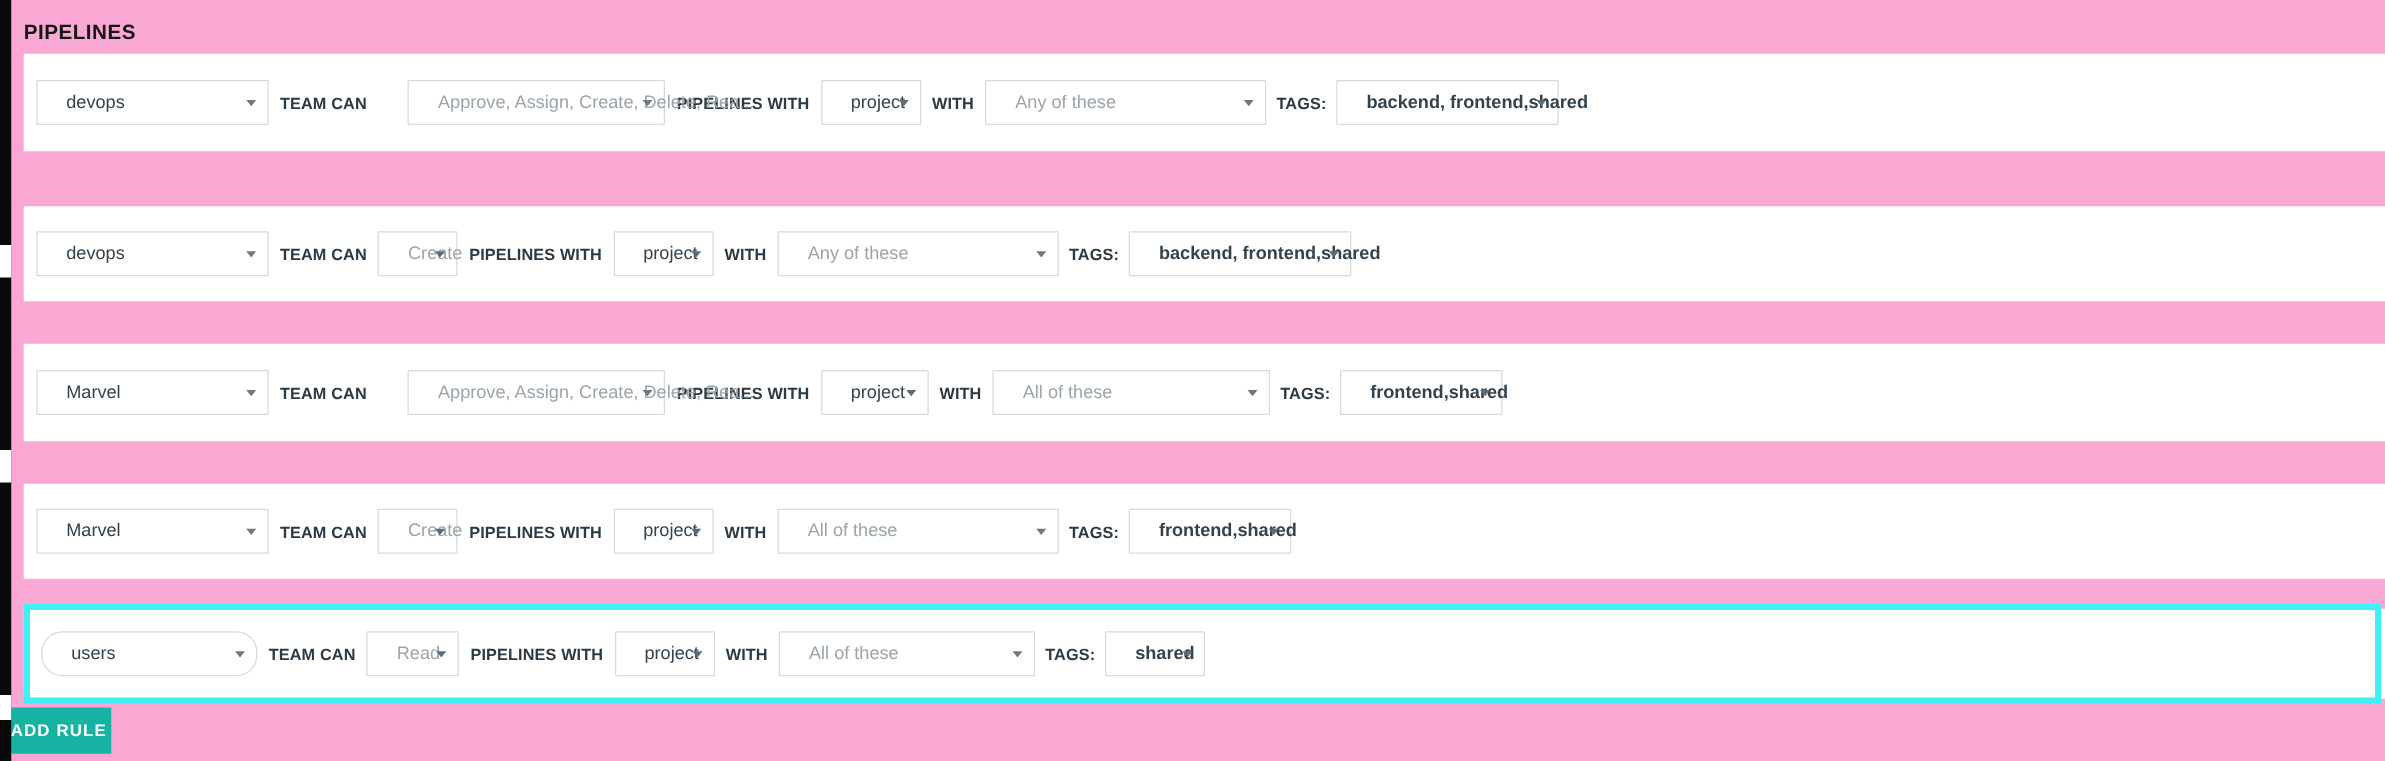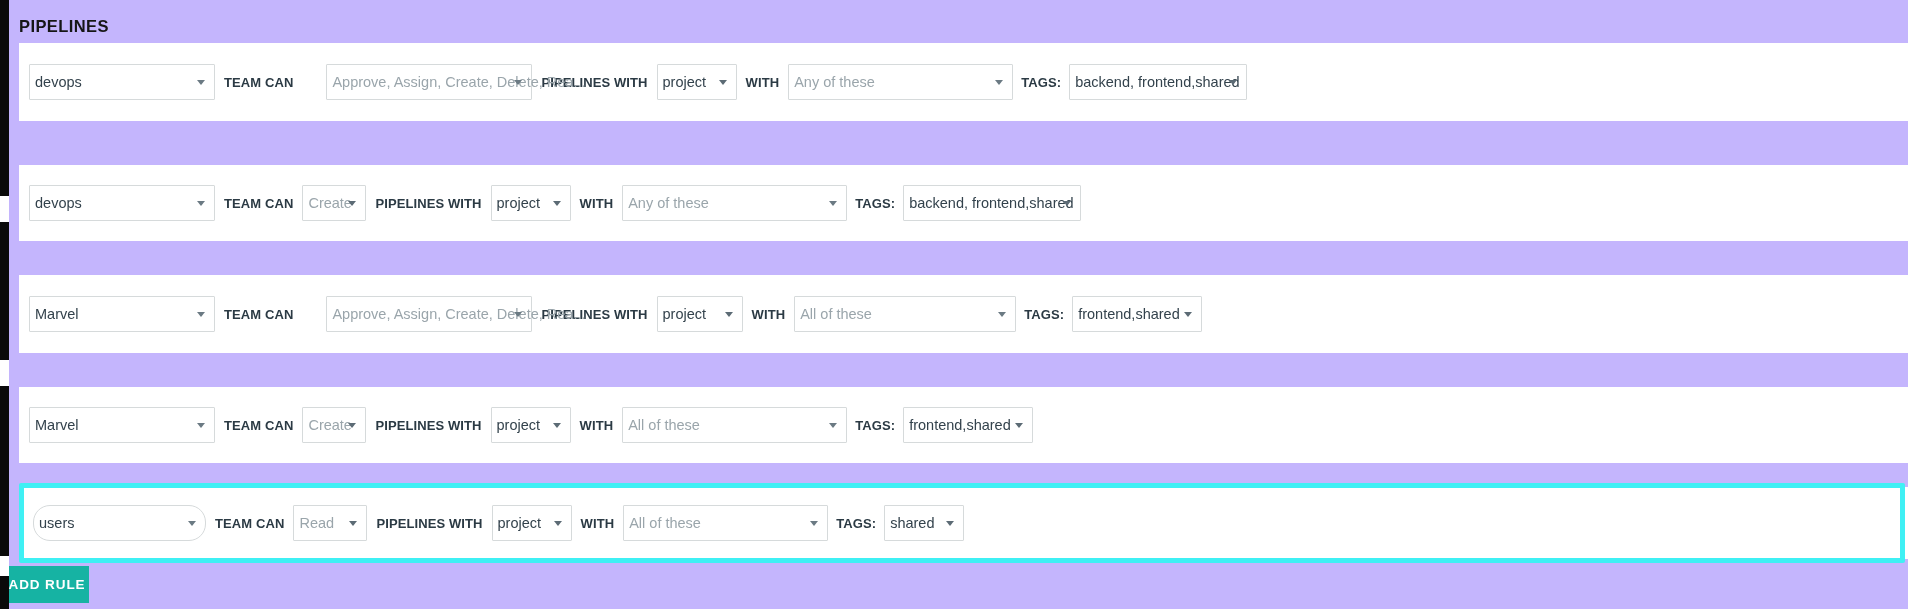--- a/index.html
+++ b/index.html
@@ -8,21 +8,21 @@
     width: 1908px; height: 609px;
     background: #ffffff;
     font-family: "Liberation Sans", sans-serif;
     overflow: hidden;
   }
 
   #page {
     position: relative;
     width: 1908px;
     height: 609px;
-    background: #c4b5fd;
+    background: #f9a8d4;
     overflow: hidden;
   }
 
   
   .edge-bar {
     position: absolute;
     left: 0; top: 0;
     width: 9px; height: 609px;
     background: #0a0a0a;
     z-index: 40;
@@ -70,21 +70,21 @@
   }
 
   
   .ctl {
     position: relative;
     display: inline-flex;
     align-items: center;
     border: 1px solid #d6dadb;
     background: #ffffff;
     height: 36px;
-    padding: 0 26px 0 5px;
+    padding: 0 26px 0 23px;
     font-size: 14.5px;
     color: #33424c;
     white-space: nowrap;
     line-height: 1;
     border-radius: 1px;
   }
   .ctl.placeholder { color: #9aa5ab; }
 
   .ctl .caret {
     position: absolute;
@@ -96,21 +96,21 @@
     border-right: 4.5px solid transparent;
     border-top: 5px solid #6b7a83;
   }
   .ctl.small .caret { border-top-color: #5c6b75; }
 
   .ctl.team  { width: 186px; }
   .ctl.perm-long { width: 206px; margin-left: 24px; }
   .ctl.perm-short { width: 62px; padding-right: 28px; }
   .ctl.scope { padding-right: 28px; text-align: center; }
   .ctl.match { }
-  .ctl.tags  { padding-right: 28px; }
+  .ctl.tags  { padding-right: 28px; font-weight: bold; }
 
   .lbl {
     font-size: 13px;
     font-weight: bold;
     letter-spacing: 0.1px;
     color: #2b3a44;
     margin: 0 9px;
     white-space: nowrap;
   }
   .lbl.tight { margin: 0 8px; }

